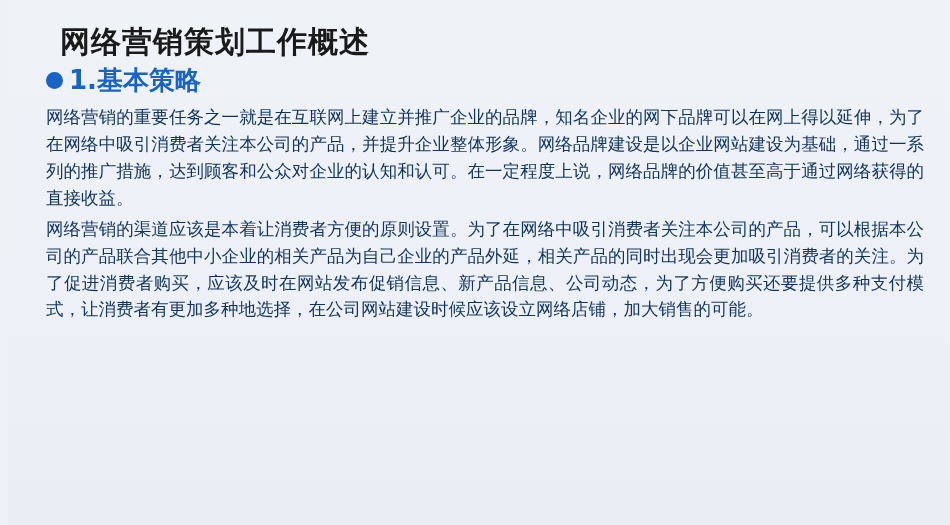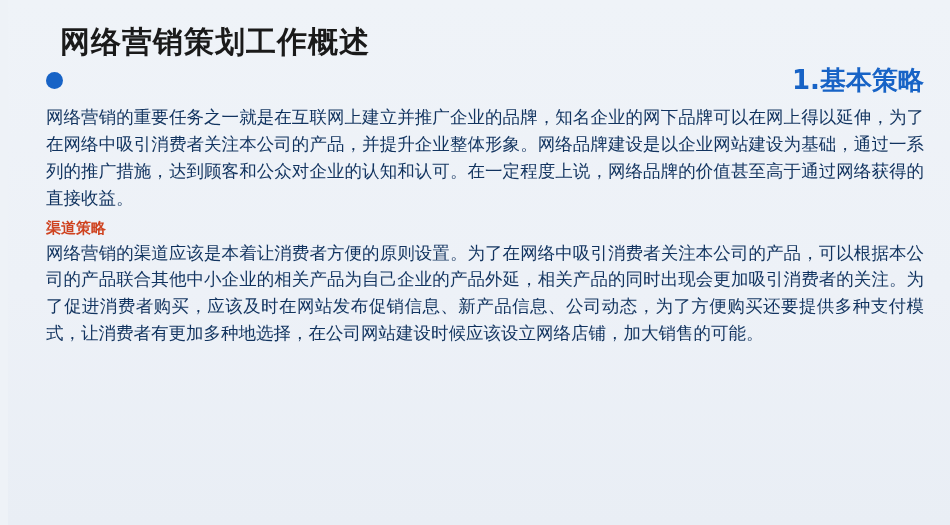--- a/index.html
+++ b/index.html
@@ -28,21 +28,20 @@
     font-weight: bold;
     color: #1a1a1a;
     letter-spacing: 1px;
     margin: 6px 0 4px 18px;
     line-height: 1.2;
   }
   .section-heading {
     display: flex;
     align-items: center;
     margin: 6px 0 8px 4px;
-    justify-content: space-between;
   }
   .bullet-dot {
     width: 17px;
     height: 17px;
     border-radius: 50%;
     background: #1763c6;
     margin-right: 6px;
     flex: none;
     display: inline-block;
   }
@@ -80,17 +79,16 @@
   <h1 class="slide-title">网络营销策划工作概述</h1>
 
   <div class="section-heading">
     <span class="bullet-dot"></span>
     <span class="section-heading-text">1.基本策略</span>
   </div>
 
 
   <p class="body-text">网络营销的重要任务之一就是在互联网上建立并推广企业的品牌，知名企业的网下品牌可以在网上得以延伸，为了在网络中吸引消费者关注本公司的产品，并提升企业整体形象。网络品牌建设是以企业网站建设为基础，通过一系列的推广措施，达到顾客和公众对企业的认知和认可。在一定程度上说，网络品牌的价值甚至高于通过网络获得的直接收益。</p>
 
-  <div class="sub-heading orange">渠道策略</div>
 
   <p class="body-text tight">网络营销的渠道应该是本着让消费者方便的原则设置。为了在网络中吸引消费者关注本公司的产品，可以根据本公司的产品联合其他中小企业的相关产品为自己企业的产品外延，相关产品的同时出现会更加吸引消费者的关注。为了促进消费者购买，应该及时在网站发布促销信息、新产品信息、公司动态，为了方便购买还要提供多种支付模式，让消费者有更加多种地选择，在公司网站建设时候应该设立网络店铺，加大销售的可能。</p>
 
 </div>
 
 </body></html>

